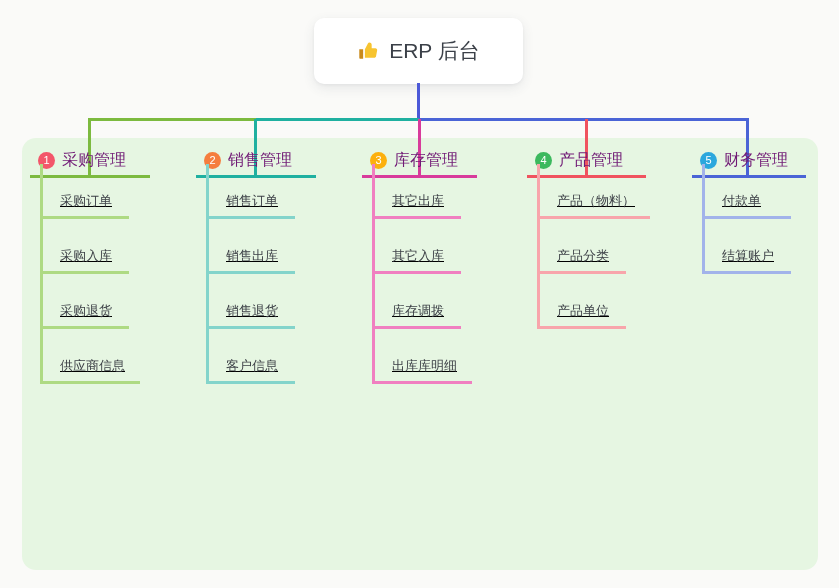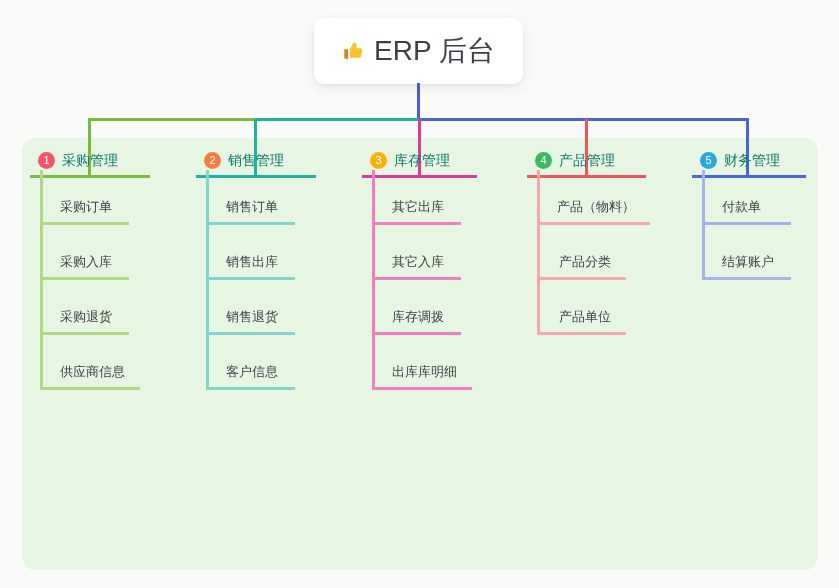--- a/index.html
+++ b/index.html
@@ -15,21 +15,21 @@
     position:absolute;left:22px;top:138px;width:796px;height:432px;
     background:#e6f6e2;border-radius:14px;
   }
 
   
   .root-node{
     position:absolute;left:314px;top:18px;width:209px;height:66px;
     background:#ffffff;border-radius:10px;
     box-shadow:0 4px 12px rgba(60,70,90,.10),0 1px 3px rgba(60,70,90,.06);
     display:flex;align-items:center;justify-content:center;gap:10px;
-    font-size:28px;color:#3b4048;
+    font-size:21px;color:#3b4048;
   }
   .root-node .thumb{display:inline-flex;flex:none;}
 
   
   .vline,.hline,.drop{position:absolute;background:#999;}
   .root-line{left:417px;top:83px;width:3px;height:38px;}
   .seg{position:absolute;top:118px;height:3px;}
   .seg-left{left:88px;width:168px;}
   .seg-mid{left:256px;width:163px;}
   .seg-right{left:419px;width:330px;}
@@ -49,31 +49,32 @@
   .bh-0{left:30px;width:120px;}
   .bh-1{left:196px;width:120px;}
   .bh-2{left:362px;width:115px;}
   .bh-3{left:527px;width:119px;}
   .bh-4{left:692px;width:114px;}
   .badge{
     width:17px;height:17px;border-radius:50%;flex:none;
     background:var(--badge,#888);color:#fff;font-size:11px;line-height:1;
     display:inline-flex;align-items:center;justify-content:center;margin-right:7px;
   }
-  .blabel{font-size:14px;color:#0f766e;white-space:nowrap;}
+  .blabel{font-size:16px;color:#701a75;white-space:nowrap;}
 
   
   .children{
-    position:absolute;top:170px;
+    position:absolute;top:164px;
     border-left:3px solid var(--child-line,#bbb);
+    text-decoration:underline;
   }
   .ch-0{left:30px;margin-left:10px;}
   .ch-1{left:196px;margin-left:10px;}
   .ch-2{left:362px;margin-left:10px;}
-  .ch-3{left:527px;margin-left:10px;text-align:right;}
+  .ch-3{left:527px;margin-left:10px;}
   .ch-4{left:692px;margin-left:10px;}
   .slot{height:55px;display:flex;align-items:flex-end;}
   .child{
     border-bottom:3px solid var(--child-line,#bbb);
     padding:0 15px 6px 17px;font-size:13px;color:#3d4147;
     white-space:nowrap;min-width:54px;
   }
 </style>
 </head>
 <body>

